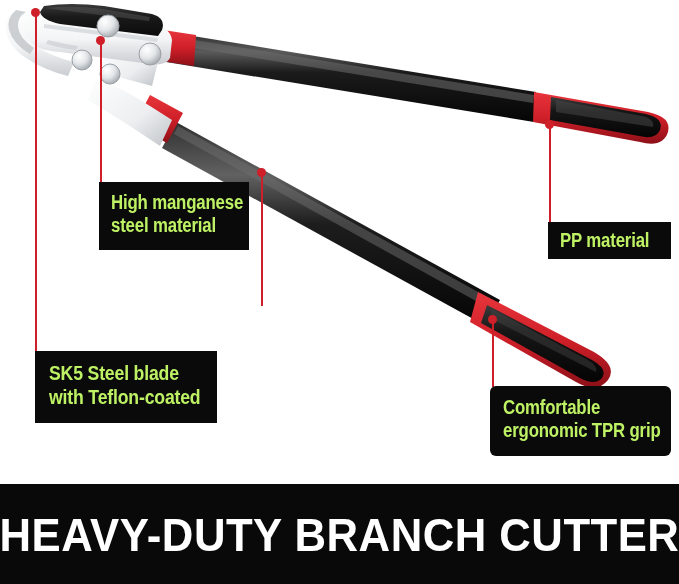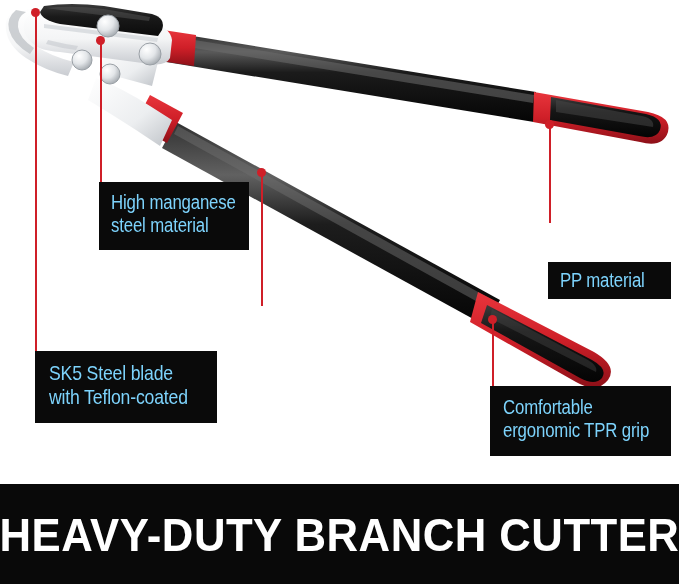--- a/index.html
+++ b/index.html
@@ -5,37 +5,37 @@
   html,body{margin:0;padding:0;background:#fff;}
   body{width:679px;height:584px;overflow:hidden;
        font-family:"Liberation Sans",sans-serif;}
 
   #stage{position:relative;width:679px;height:584px;background:#ffffff;}
 
   
   #product{position:absolute;left:0;top:0;width:679px;height:480px;}
 
   
-  .callout{position:absolute;background:#0a0a0a;color:#7dd3fc;
+  .callout{position:absolute;background:#0a0a0a;color:#bef264;
            font-family:"Liberation Sans Narrow","Liberation Sans",sans-serif;
-           font-weight:400;letter-spacing:-0.2px;
+           font-weight:700;letter-spacing:-0.2px;
            line-height:1.13;box-sizing:border-box;}
   .callout span{display:block;white-space:nowrap;
                 transform:scaleX(0.84);transform-origin:left center;}
 
   #label-sk5{left:35px;top:351px;width:182px;height:72px;
              padding:10px 0 0 14px;font-size:21px;}
   #label-manganese{left:99px;top:182px;width:150px;height:68px;
              padding:9px 0 0 12px;font-size:20px;}
   #label-tube{left:262px;top:305px;width:188px;height:92px;
              padding:10px 0 0 13px;font-size:20px;}
   #label-pp{left:548px;top:222px;width:123px;height:37px;
-             padding:7px 0 0 12px;font-size:20px;margin-top:40px;}
+             padding:7px 0 0 12px;font-size:20px;}
   #label-tpr{left:490px;top:386px;width:181px;height:70px;
-             padding:10px 0 0 13px;font-size:20px;}
+             padding:10px 0 0 13px;font-size:20px;border-radius:6px;}
 
   
   .leader{position:absolute;background:#cf1f28;width:2px;}
   .dot{position:absolute;width:9px;height:9px;border-radius:50%;
        background:#cf1f28;}
 
   #leader-sk5{left:35px;top:12px;height:340px;}
   #dot-sk5{left:31px;top:8px;}
   #leader-manganese{left:100px;top:40px;height:143px;}
   #dot-manganese{left:96px;top:36px;}

